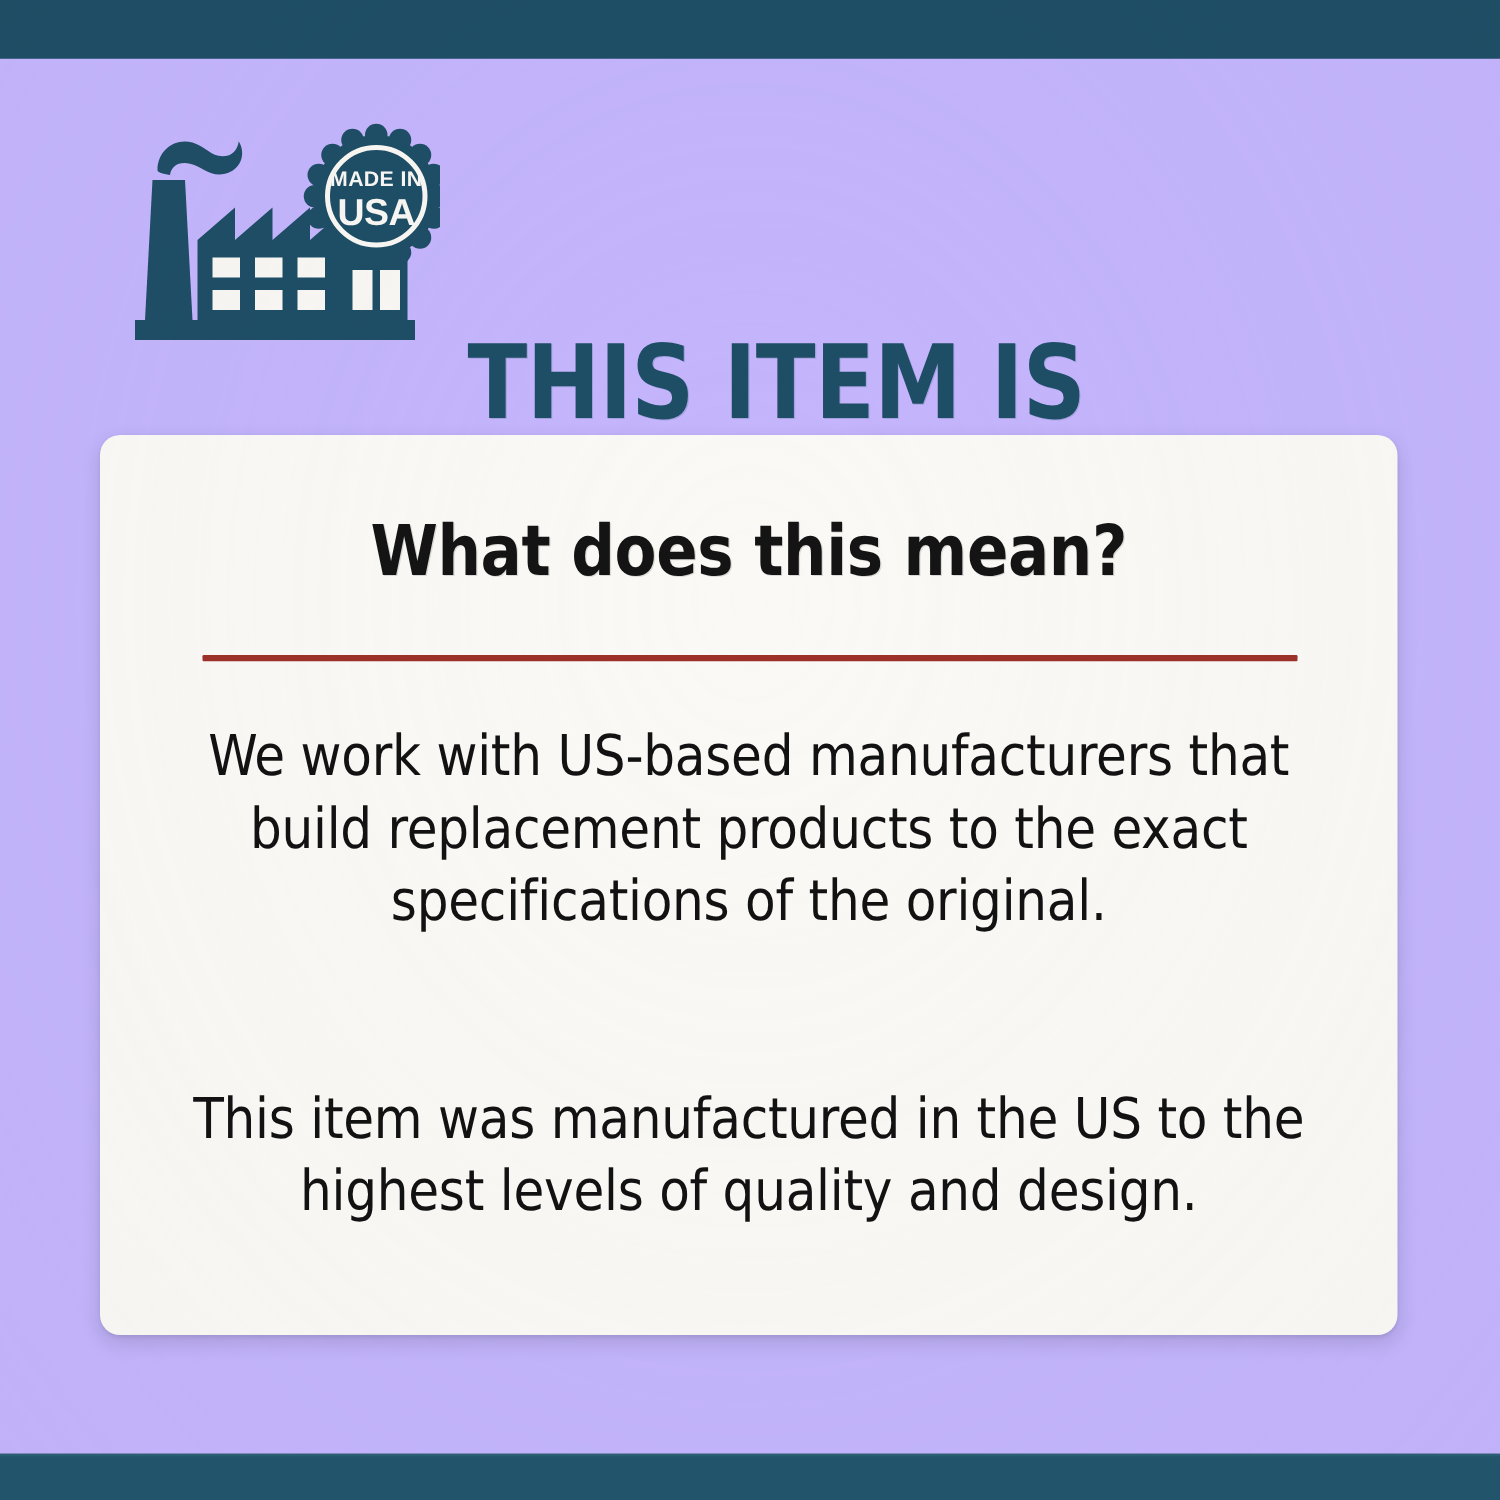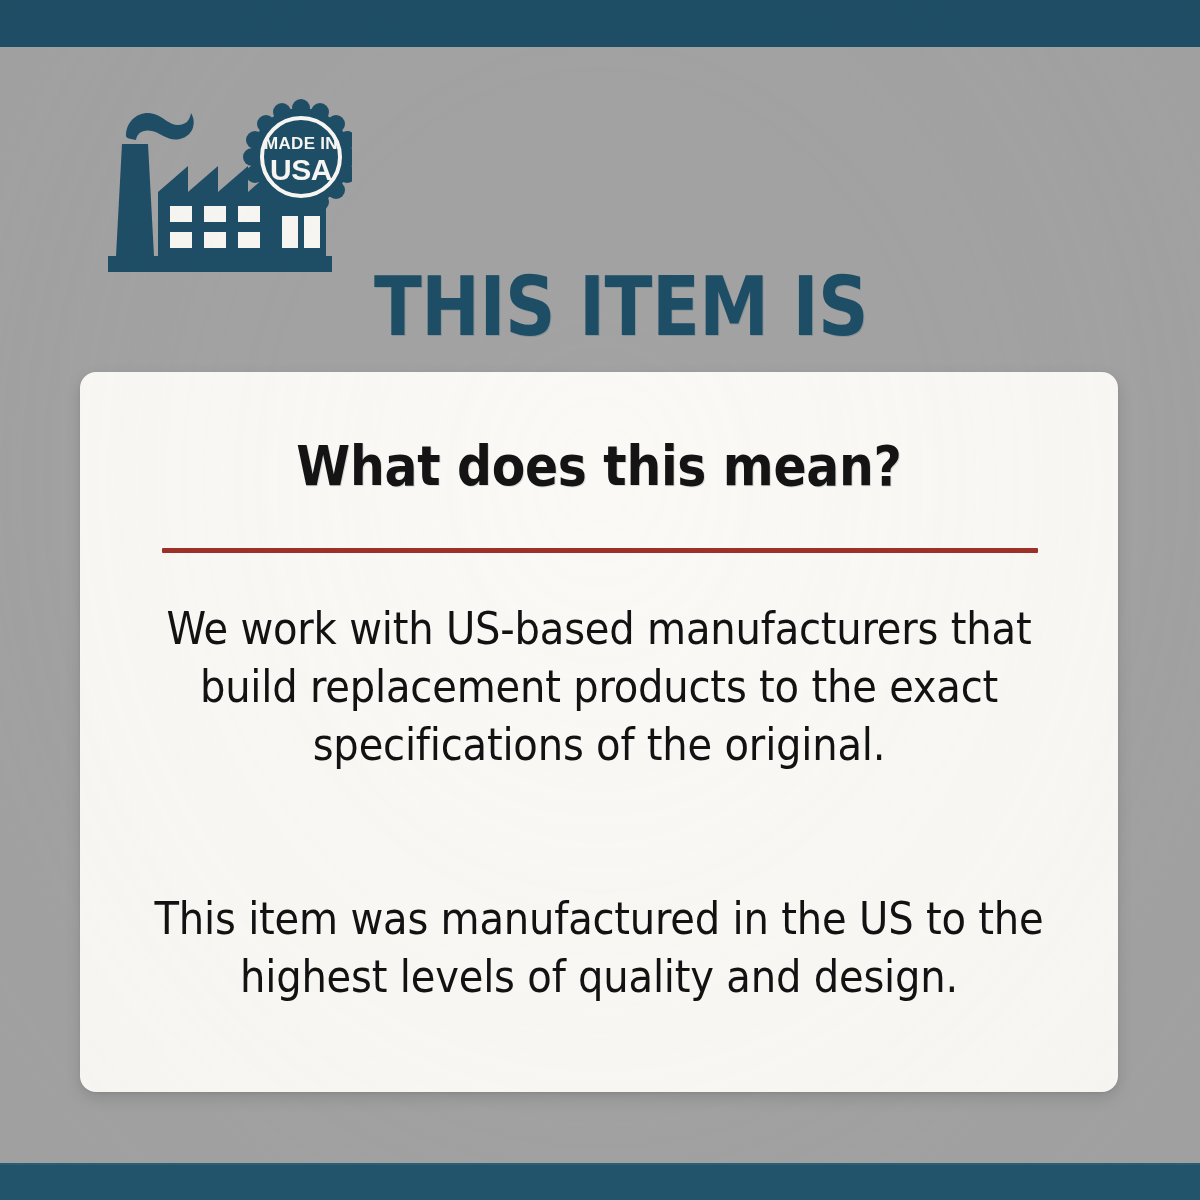--- a/index.html
+++ b/index.html
@@ -13,21 +13,21 @@
     overflow: hidden;
     background: #f7f6f2;
     font-family: "Liberation Sans", sans-serif;
     -webkit-font-smoothing: antialiased;
   }
 
   .page {
     position: relative;
     width: 1200px;
     height: 1200px;
-    background: #a3a3a3;
+    background: #c4b5fd;
     box-sizing: border-box;
   }
 
   
   .page::after {
     content: "";
     position: absolute;
     inset: 0;
     pointer-events: none;
     background:
@@ -92,21 +92,21 @@
     text-shadow: 1px 1px 0 rgba(30,78,102,0.18);
   }
   .headline .line {
     display: block;
   }
 
   
   .card {
     position: absolute;
     left: 80px;
-    top: 372px;
+    top: 348px;
     width: 1038px;
     height: 720px;
     background: #faf9f6;
     border-radius: 16px;
     box-shadow: 0 6px 16px rgba(0,0,0,0.13), 0 1px 3px rgba(0,0,0,0.07);
     box-sizing: border-box;
   }
 
   .card-title {
     position: absolute;

